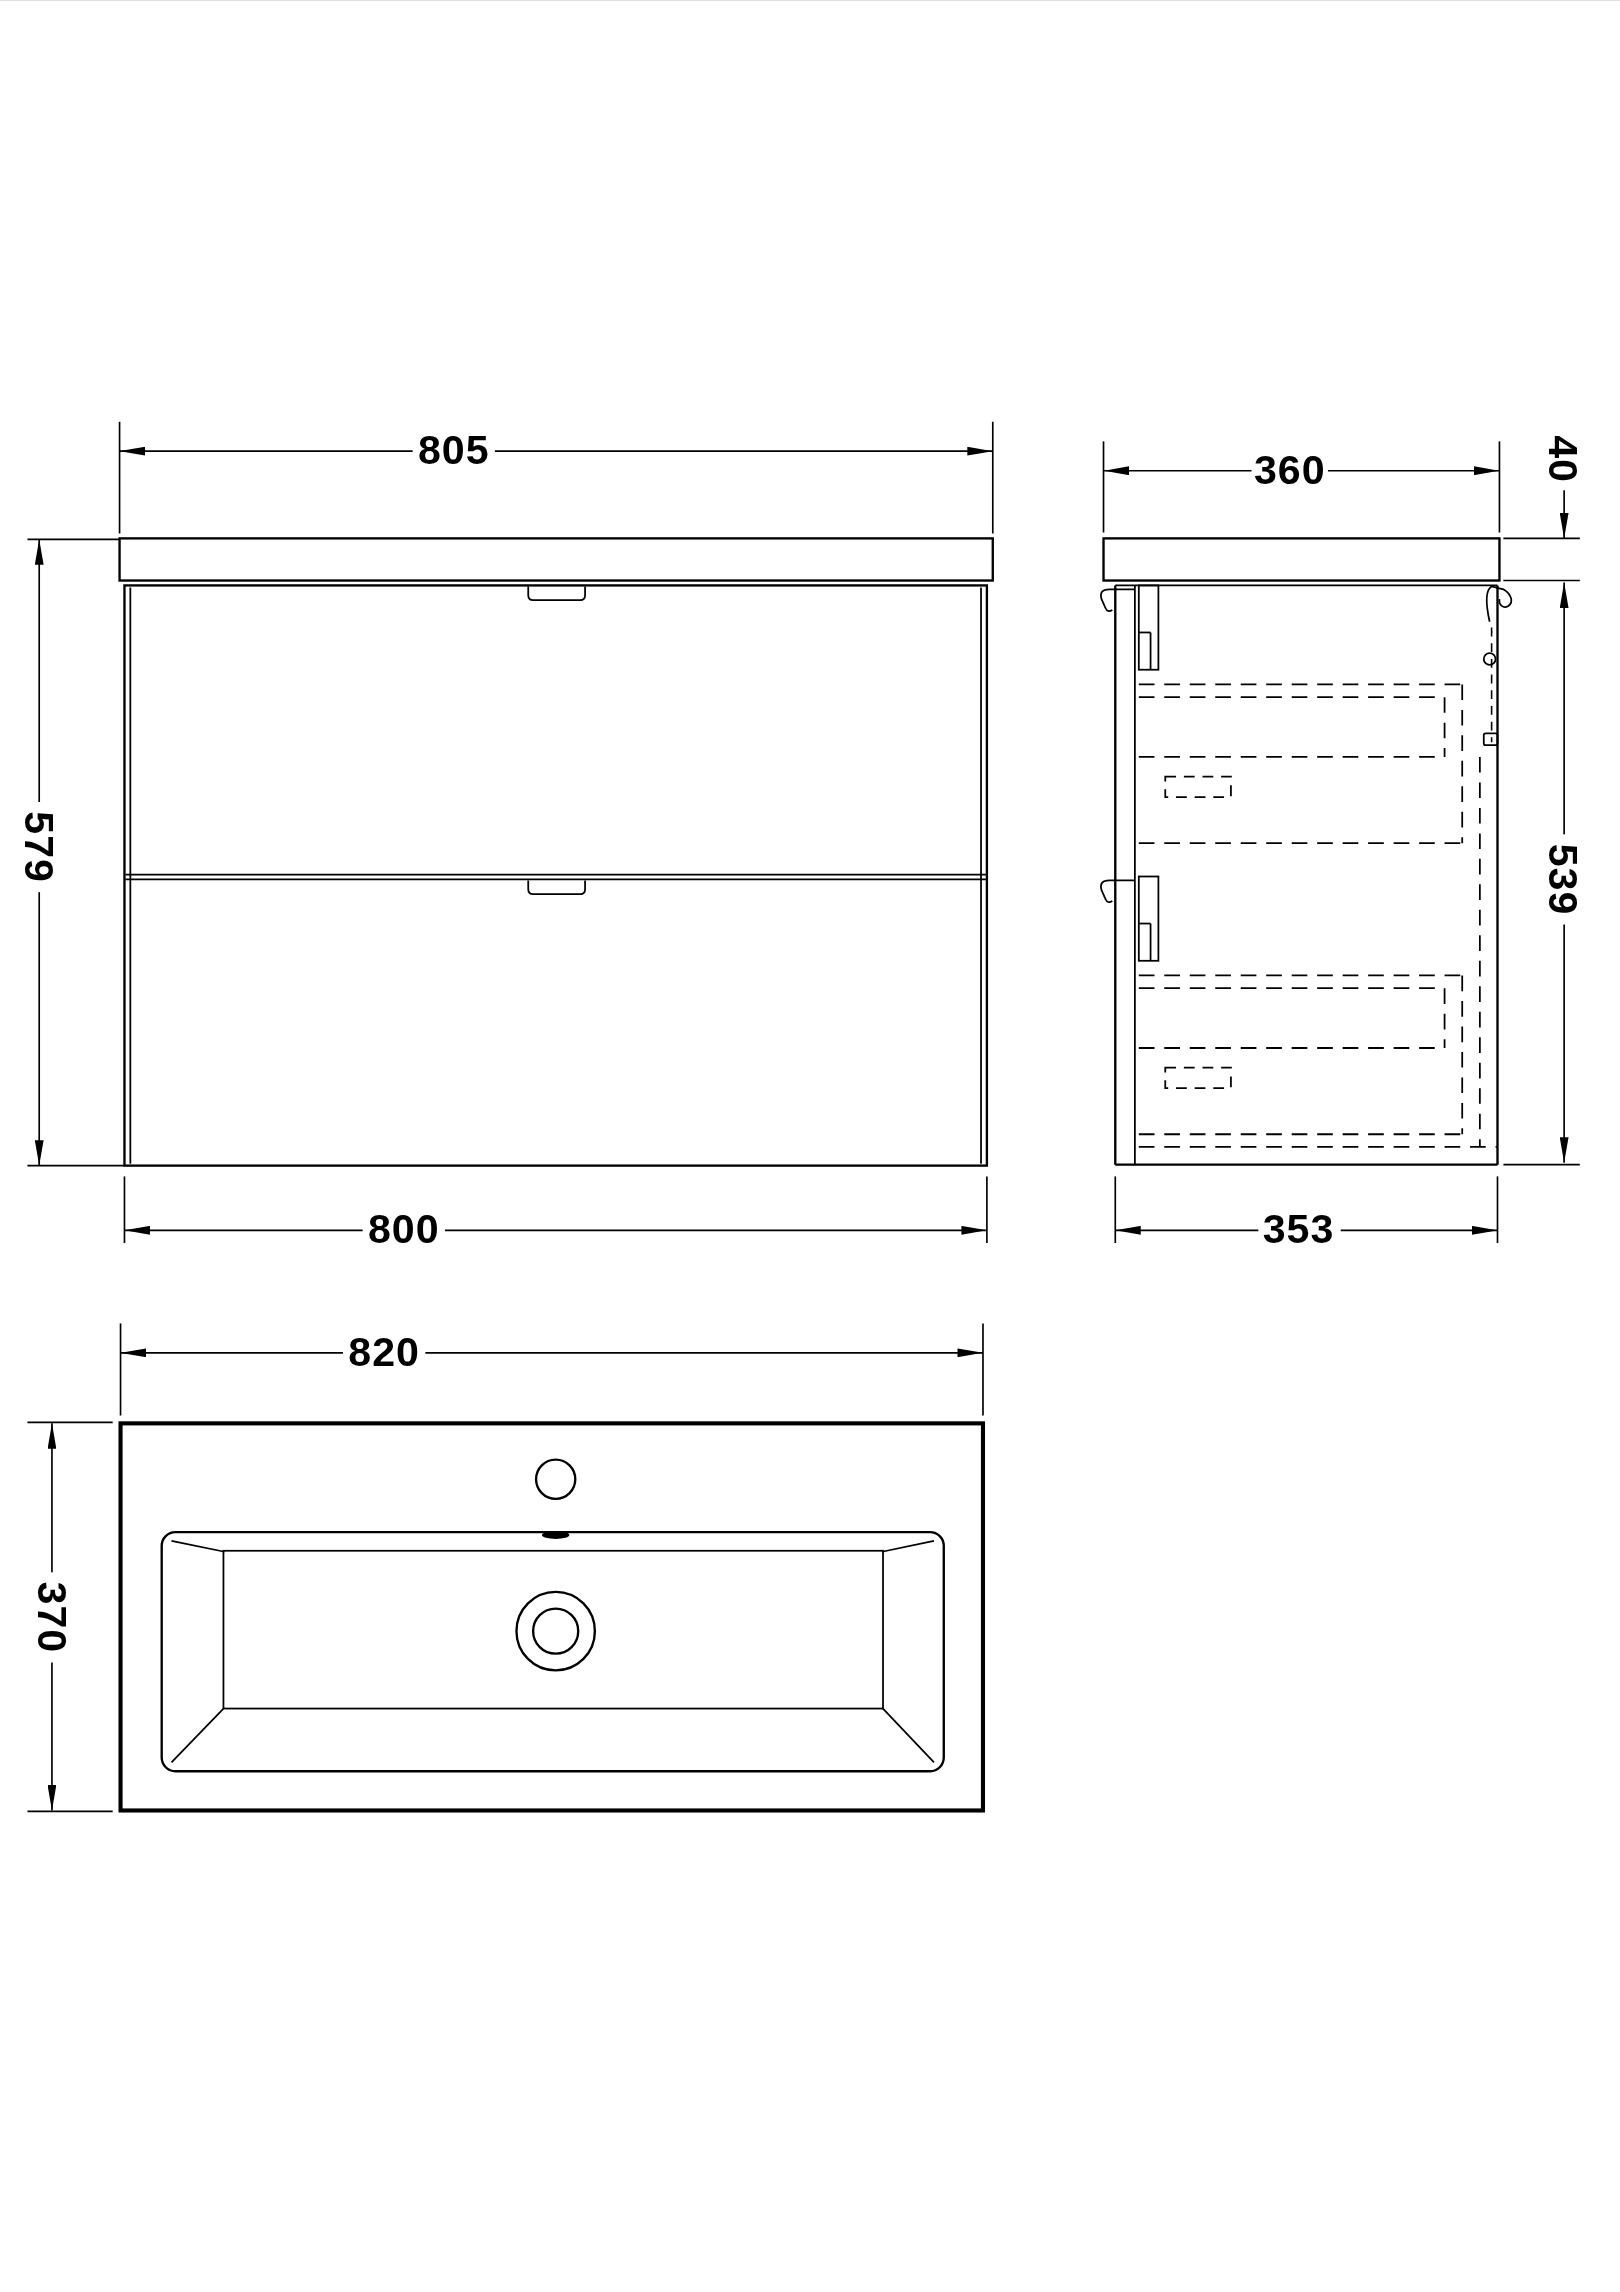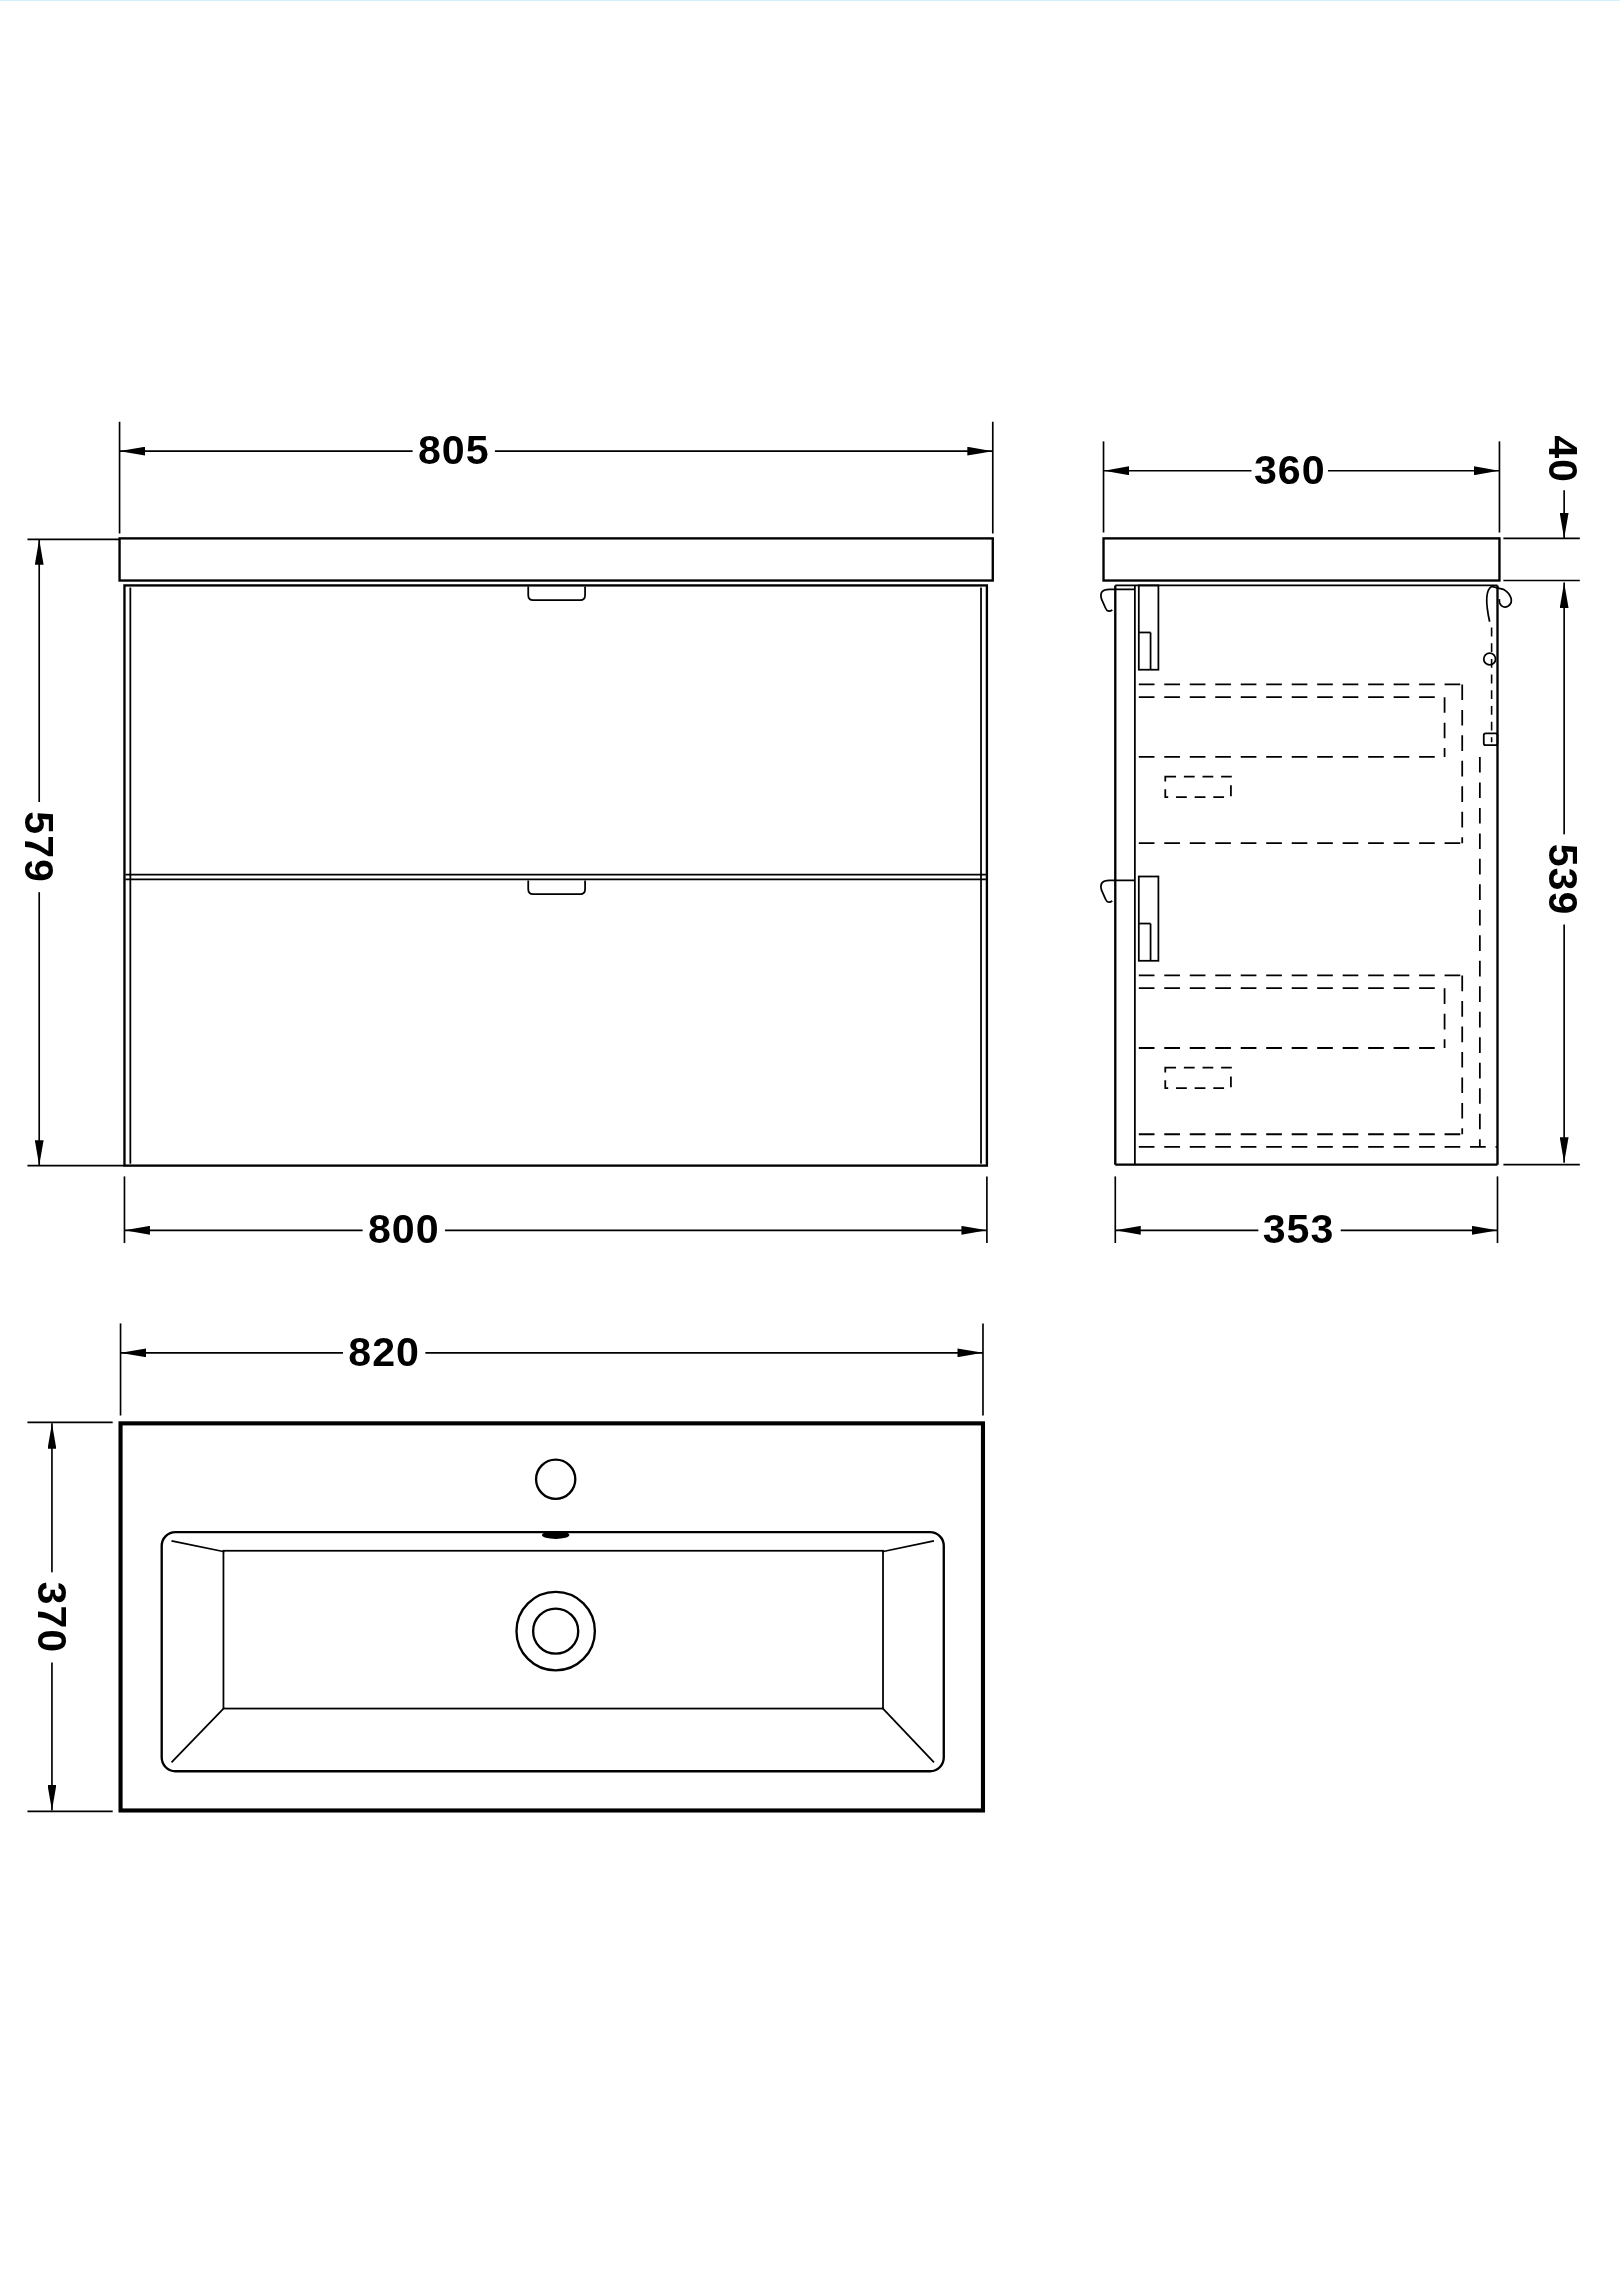--- a/index.html
+++ b/index.html
@@ -4,21 +4,21 @@
 <style>
   html, body {
     margin: 0;
     padding: 0;
     background: #ffffff;
     font-family: "Liberation Sans", sans-serif;
   }
   .stage {
     width: 1620px;
     height: 2163px;
-    background: #7dd3fc;
+    background: #a3a3a3;
     position: relative;
   }
   svg { display: block; }
   
   .ln   { stroke: #000; fill: none; stroke-width: 2.4; }
   .ln2  { stroke: #000; fill: none; stroke-width: 1.8; }
   .thk  { stroke: #000; fill: none; stroke-width: 4.2; }
   .dim  { stroke: #000; fill: none; stroke-width: 1.7; }
   .dash { stroke: #000; fill: none; stroke-width: 1.8; stroke-dasharray: 16 10; }
   .dash2{ stroke: #000; fill: none; stroke-width: 1.8; stroke-dasharray: 11 8; }

